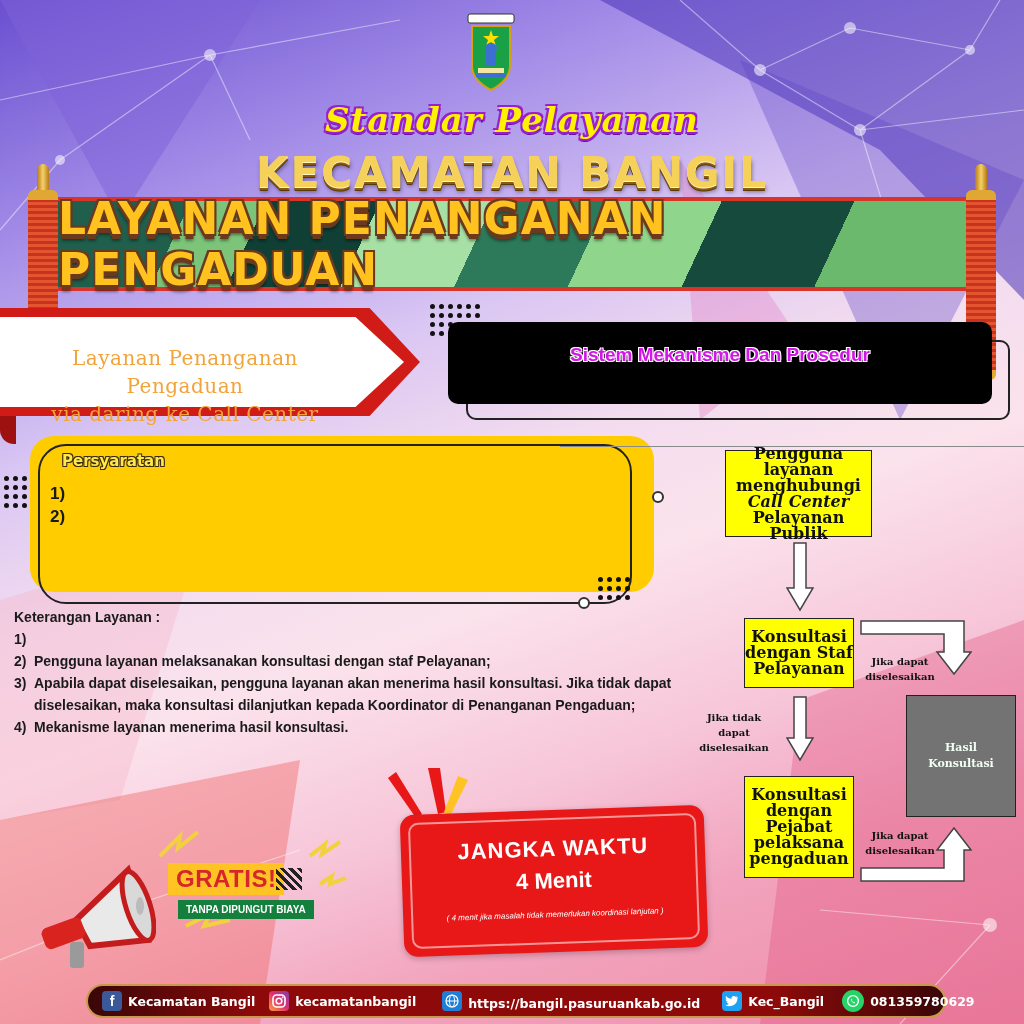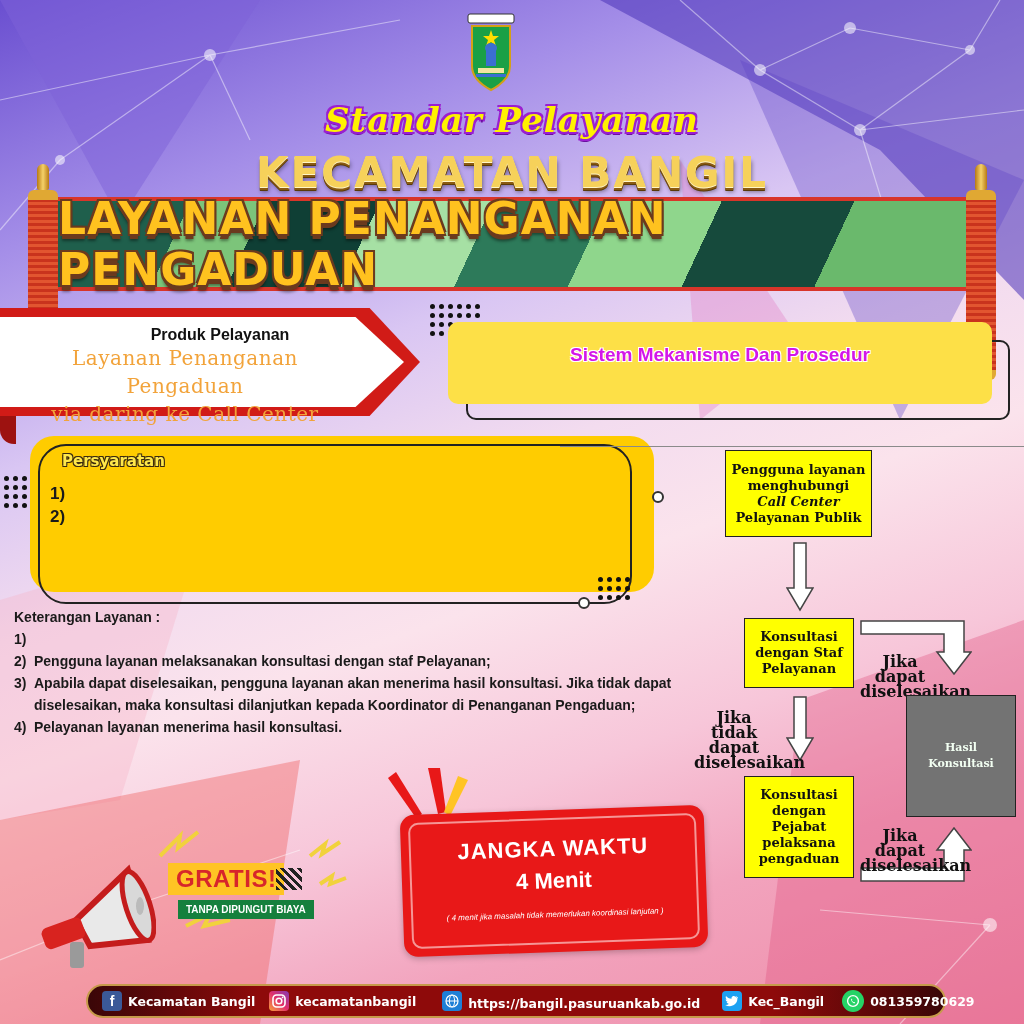--- a/index.html
+++ b/index.html
@@ -83,21 +83,21 @@
     letter-spacing: 0.5px;
   }
 
   
   .sistem-outline {
     left: 466px; top: 340px; width: 544px; height: 80px;
     border: 2px solid #222; border-radius: 10px;
   }
   .sistem-box {
     left: 448px; top: 322px; width: 544px; height: 82px;
-    background: #fde047; border-radius: 10px;
+    background: #000000; border-radius: 10px;
     display: flex; align-items: flex-start; justify-content: center; padding-top: 22px;
   }
   .sistem-text {
     font-weight: bold; font-size: 19px; color: #d316e8;
     text-shadow: 1px 1px 0 #fff, -1px -1px 0 #fff, 1px -1px 0 #fff, -1px 1px 0 #fff;
   }
   .dots {
     display: grid; gap: 4px;
   }
   .dots span { width: 5px; height: 5px; border-radius: 50%; background: #111; display: block; }
@@ -133,26 +133,26 @@
   .ket { left: 14px; top: 606px; width: 660px; }
   .ket-title { font-weight: bold; font-size: 14px; color: #1a1a1a; line-height: 22px; font-family: "Liberation Sans", sans-serif; }
   .ket-item { display: flex; font-weight: bold; font-size: 14px; line-height: 22px; color: #1a1a1a; font-family: "Liberation Sans", sans-serif; }
   .ket-item .num { width: 20px; flex: none; }
 
   
   .divider-line { left: 560px; top: 446px; width: 464px; height: 1px; background: #8a8a8a; }
   .fbox {
     border: 1.5px solid #222; display: flex; align-items: center; justify-content: center;
     text-align: center; font-family: "DejaVu Serif", serif; font-weight: bold;
-    font-size: 13px; line-height: 16px; color: #111;
+    font-size: 16px; line-height: 16px; color: #111;
   }
   .yellow { background: #ffff00; }
   .green { background: #737373; color: #f2fff2; font-size: 11px; }
   .flabel {
-    font-family: "DejaVu Serif", serif; font-weight: bold; font-size: 16px;
+    font-family: "DejaVu Serif", serif; font-weight: bold; font-size: 10px;
     line-height: 15px; color: #111; text-align: center;
   }
   .arrow-down svg, .arrow-elbow svg { display: block; }
 
   
   .jangka {
     left: 402px; top: 810px; width: 304px; height: 142px;
     background: #e81818; border-radius: 14px;
     transform: rotate(-2deg);
     box-shadow: 0 2px 6px rgba(0,0,0,0.25);
@@ -260,21 +260,20 @@
 <div class="abs banner">
   <span class="banner-text">LAYANAN PENANGANAN PENGADUAN</span>
 </div>
 <div class="abs scroll-rod" style="left:28px; top:190px;"></div>
 <div class="abs scroll-rod" style="left:966px; top:190px;"></div>
 
 <div class="abs ribbon-wrap">
   <div class="ribbon-tail"></div>
   <div class="ribbon"></div>
   <div class="ribbon-inner"></div>
-  <div class="produk-label">Produk Pelayanan</div>
   <div class="produk-value">
     <div>Layanan Penanganan Pengaduan</div>
     <div>via daring ke Call Center</div>
   </div>
 </div>
 
 <div class="abs dots dots-top">
   <span></span>
     <span></span>
     <span></span>
@@ -355,21 +354,21 @@
   <div class="ket-item">
     <span class="num">2)</span>
     <span>Pengguna layanan melaksanakan konsultasi dengan staf Pelayanan;</span>
   </div>
   <div class="ket-item">
     <span class="num">3)</span>
     <span style="width:640px;">Apabila dapat diselesaikan, pengguna layanan akan menerima hasil konsultasi. Jika tidak dapat diselesaikan, maka konsultasi dilanjutkan kepada Koordinator di Penanganan Pengaduan;</span>
   </div>
   <div class="ket-item">
     <span class="num">4)</span>
-    <span>Pelayanan layanan menerima hasil konsultasi.</span>
+    <span>Mekanisme layanan menerima hasil konsultasi.</span>
   </div>
 </div>
 
 <div class="abs divider-line"></div>
 
 <div class="abs fbox yellow" style="left:725px; top:450px; width:147px; height:87px;">
   <div>
     <div>Pengguna layanan</div>
     <div>menghubungi</div>
     <div style="font-style:italic;">Call Center</div>

